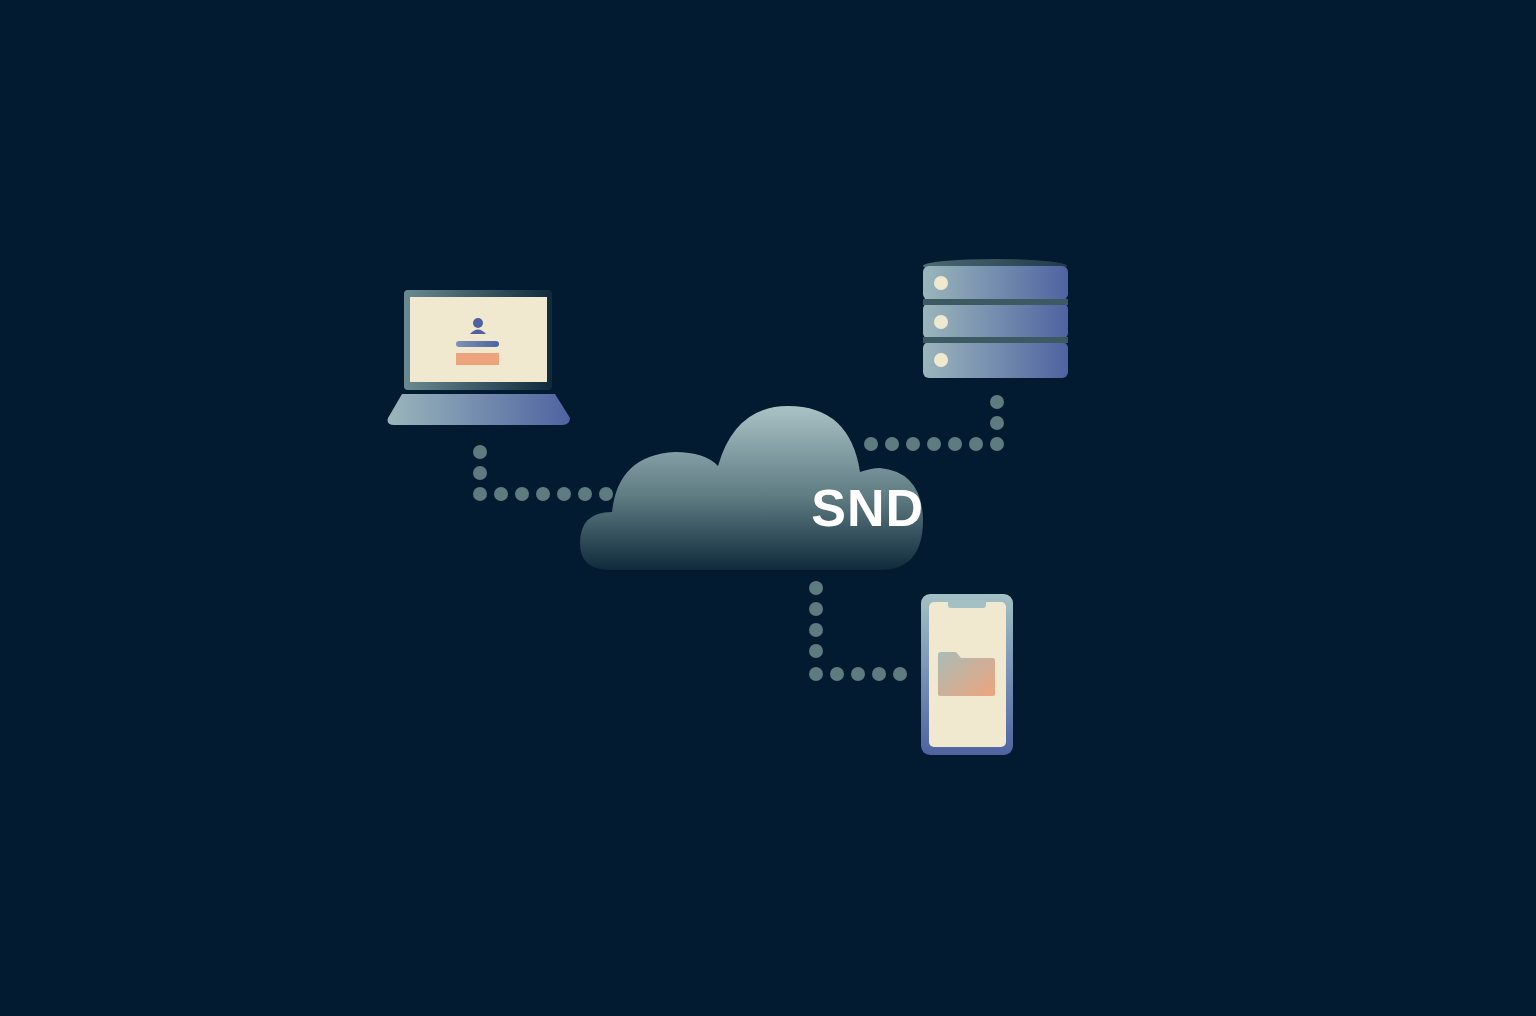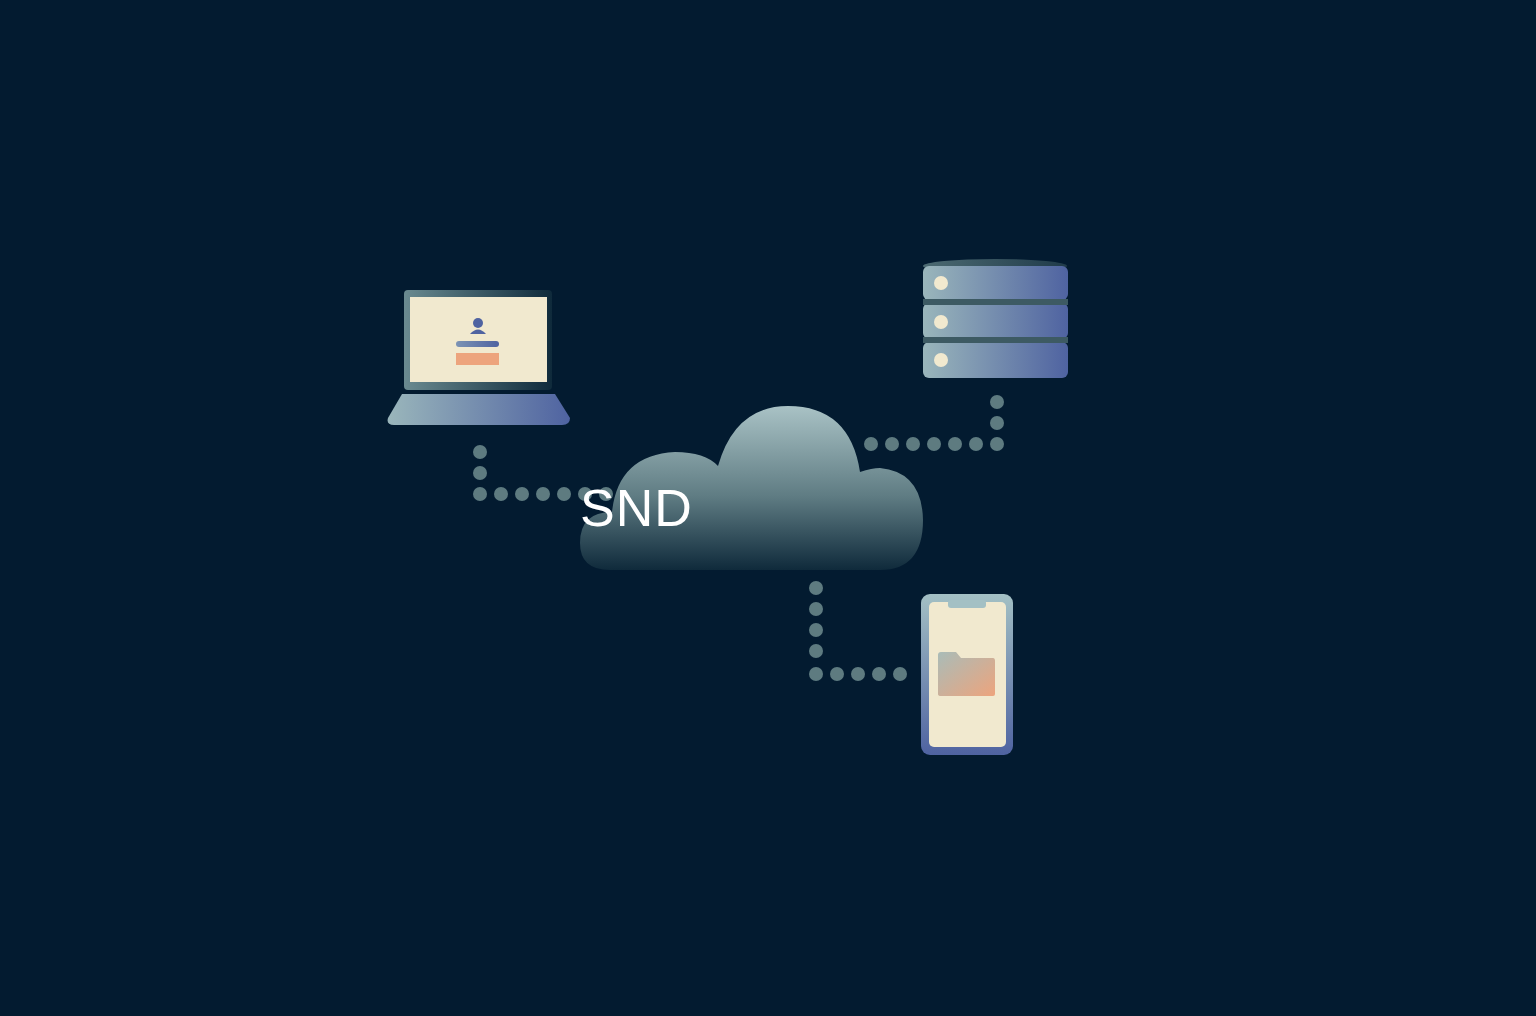--- a/index.html
+++ b/index.html
@@ -1,19 +1,19 @@
 <!DOCTYPE html>
 <html><head>
 <meta charset="utf-8">
 <style>
   html,body{margin:0;padding:0;}
   body{width:1536px;height:1016px;background:#031b30;position:relative;overflow:hidden;font-family:"Liberation Sans",sans-serif;}
   .abs{position:absolute;}
   .dot{position:absolute;width:14px;height:14px;border-radius:50%;background:#5e7b80;}
-  .cloud-label{position:absolute;left:580px;top:478px;width:344px;text-align:left;color:#ffffff;font-weight:normal;font-size:52px;letter-spacing:1px;}
+  .cloud-label{position:absolute;left:580px;top:478px;width:344px;text-align:right;color:#ffffff;font-weight:bold;font-size:52px;letter-spacing:1px;}
 </style>
 </head>
 <body>
 
 <svg class="abs" style="left:0;top:0" width="1536" height="1016">
   <defs>
     <linearGradient id="cloudG" x1="0" y1="0" x2="0" y2="1">
       <stop offset="0" stop-color="#a9c2c5"></stop>
       <stop offset="0.55" stop-color="#5f7c83"></stop>
       <stop offset="1" stop-color="#0f2a3b"></stop>

